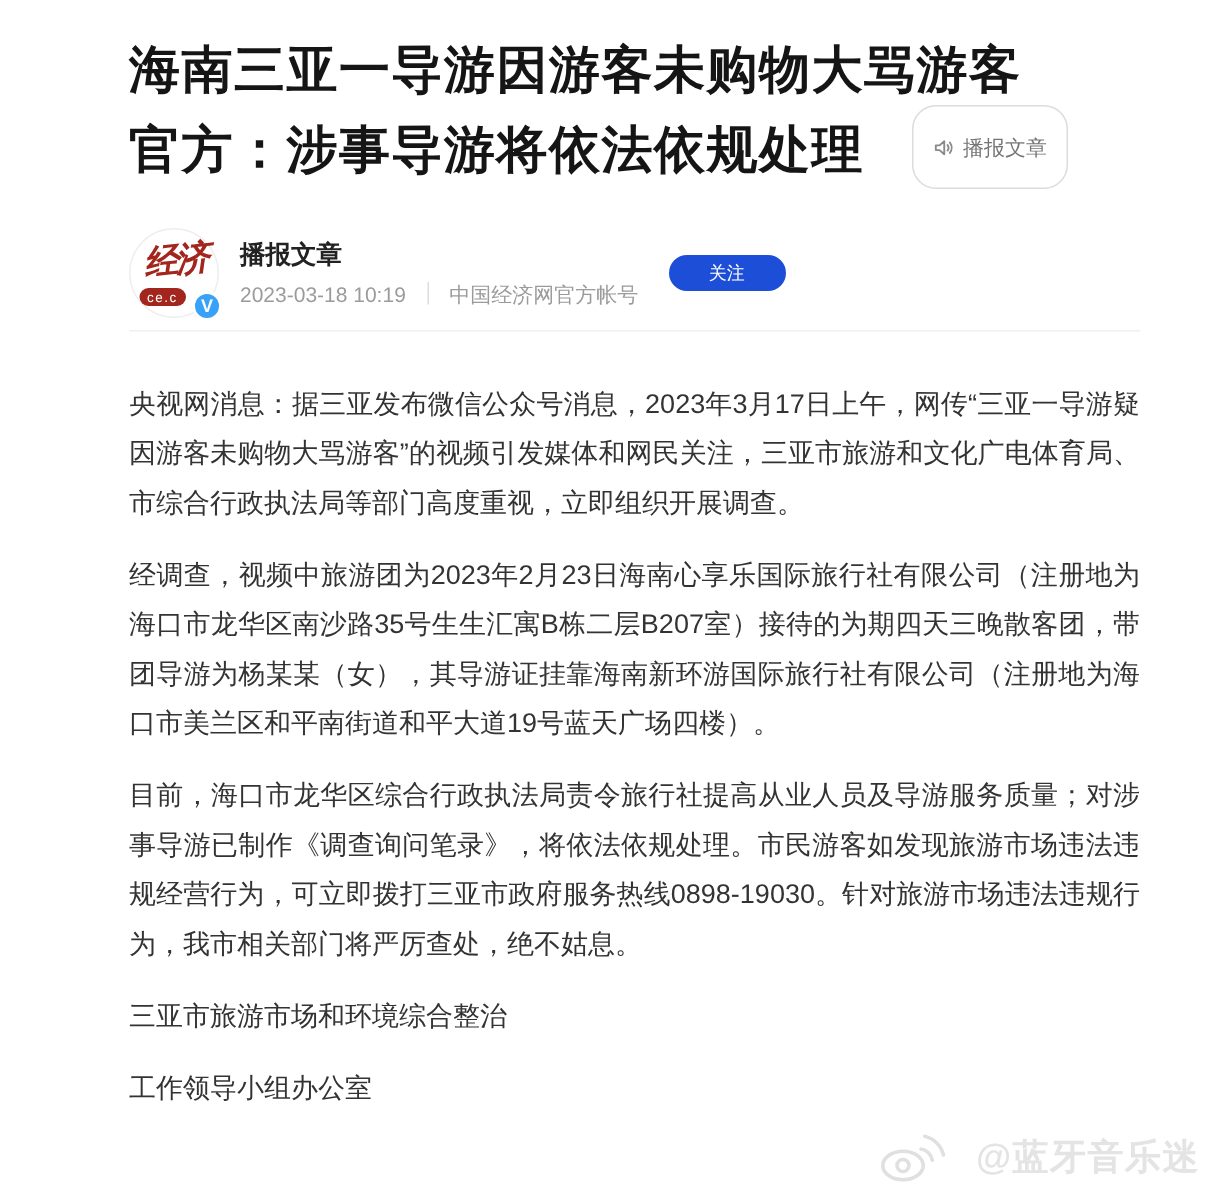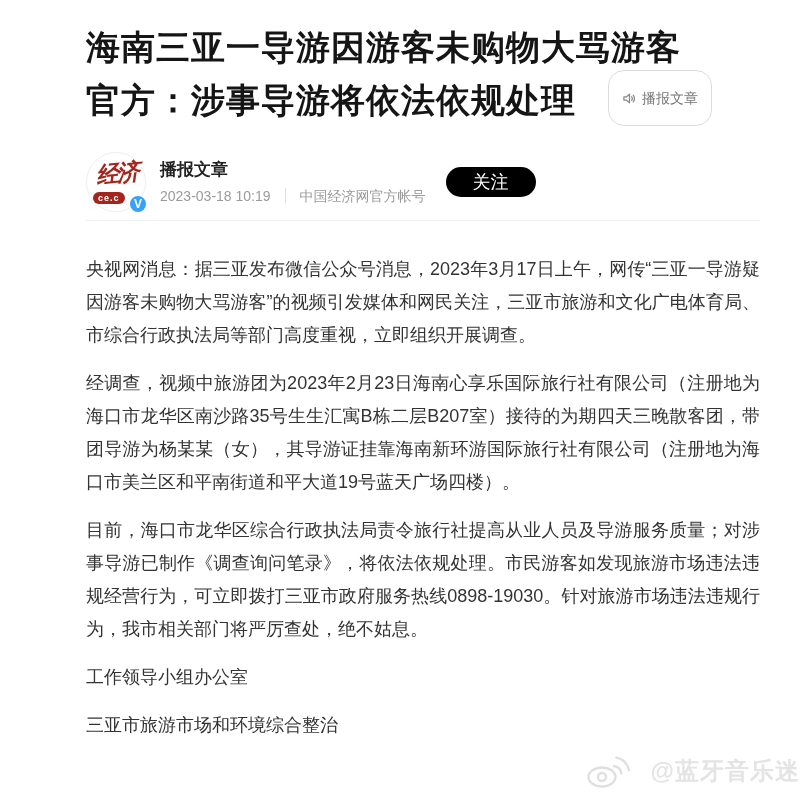--- a/index.html
+++ b/index.html
@@ -71,21 +71,21 @@
     transform: rotate(-6deg);
     letter-spacing: -2px;
   }
   .pub-logo .logo-en {
     position: absolute;
     bottom: 7px;
     left: 6px;
     background: #a2261d;
     color: #ffffff;
     font-size: 9px;
-    font-weight: 700;
+    font-weight: 400;
     line-height: 12px;
     padding: 0 5px;
     border-radius: 6px;
     letter-spacing: 1px;
   }
   .verified-badge {
     position: absolute;
     right: -3px;
     bottom: -3px;
     width: 20px;
@@ -118,23 +118,23 @@
   .pub-meta .vline {
     display: inline-block;
     width: 1px;
     height: 15px;
     background: #dddddd;
     margin: 0 14px;
   }
   .follow-btn {
     margin-left: 20px;
     border: none;
-    background: #000000;
+    background: #1d4ed8;
     color: #ffffff;
-    font-size: 18px;
+    font-size: 12px;
     line-height: 1;
     padding: 6px 27px;
     border-radius: 19px;
     cursor: pointer;
     font-family: inherit;
   }
 
   
   .divider {
     height: 1px;
@@ -203,22 +203,22 @@
     </div>
     <button class="follow-btn">关注</button>
   </div>
 
   <div class="divider"></div>
 
   <div class="article-body">
     <p>央视网消息：据三亚发布微信公众号消息，2023年3月17日上午，网传“三亚一导游疑因游客未购物大骂游客”的视频引发媒体和网民关注，三亚市旅游和文化广电体育局、市综合行政执法局等部门高度重视，立即组织开展调查。</p>
     <p>经调查，视频中旅游团为2023年2月23日海南心享乐国际旅行社有限公司（注册地为海口市龙华区南沙路35号生生汇寓B栋二层B207室）接待的为期四天三晚散客团，带团导游为杨某某（女），其导游证挂靠海南新环游国际旅行社有限公司（注册地为海口市美兰区和平南街道和平大道19号蓝天广场四楼）。</p>
     <p>目前，海口市龙华区综合行政执法局责令旅行社提高从业人员及导游服务质量；对涉事导游已制作《调查询问笔录》，将依法依规处理。市民游客如发现旅游市场违法违规经营行为，可立即拨打三亚市政府服务热线0898-19030。针对旅游市场违法违规行为，我市相关部门将严厉查处，绝不姑息。</p>
+    <p>三亚市旅游市场和环境综合整治</p>
     <p>工作领导小组办公室</p>
-    <p>三亚市旅游市场和环境综合整治</p>
   </div>
 
 </div>
 
 <div class="watermark">
   <span style="display:inline-flex;">
     <svg width="46" height="36" viewBox="0 0 46 36" fill="none" stroke="#e0e0e0" stroke-width="2.4" stroke-linecap="round">
       <ellipse cx="17" cy="24" rx="13.5" ry="9.5"></ellipse>
       <circle cx="17" cy="24" r="4"></circle>
       <path d="M29 13a9 9 0 0 1 7.5 7.5"></path>

